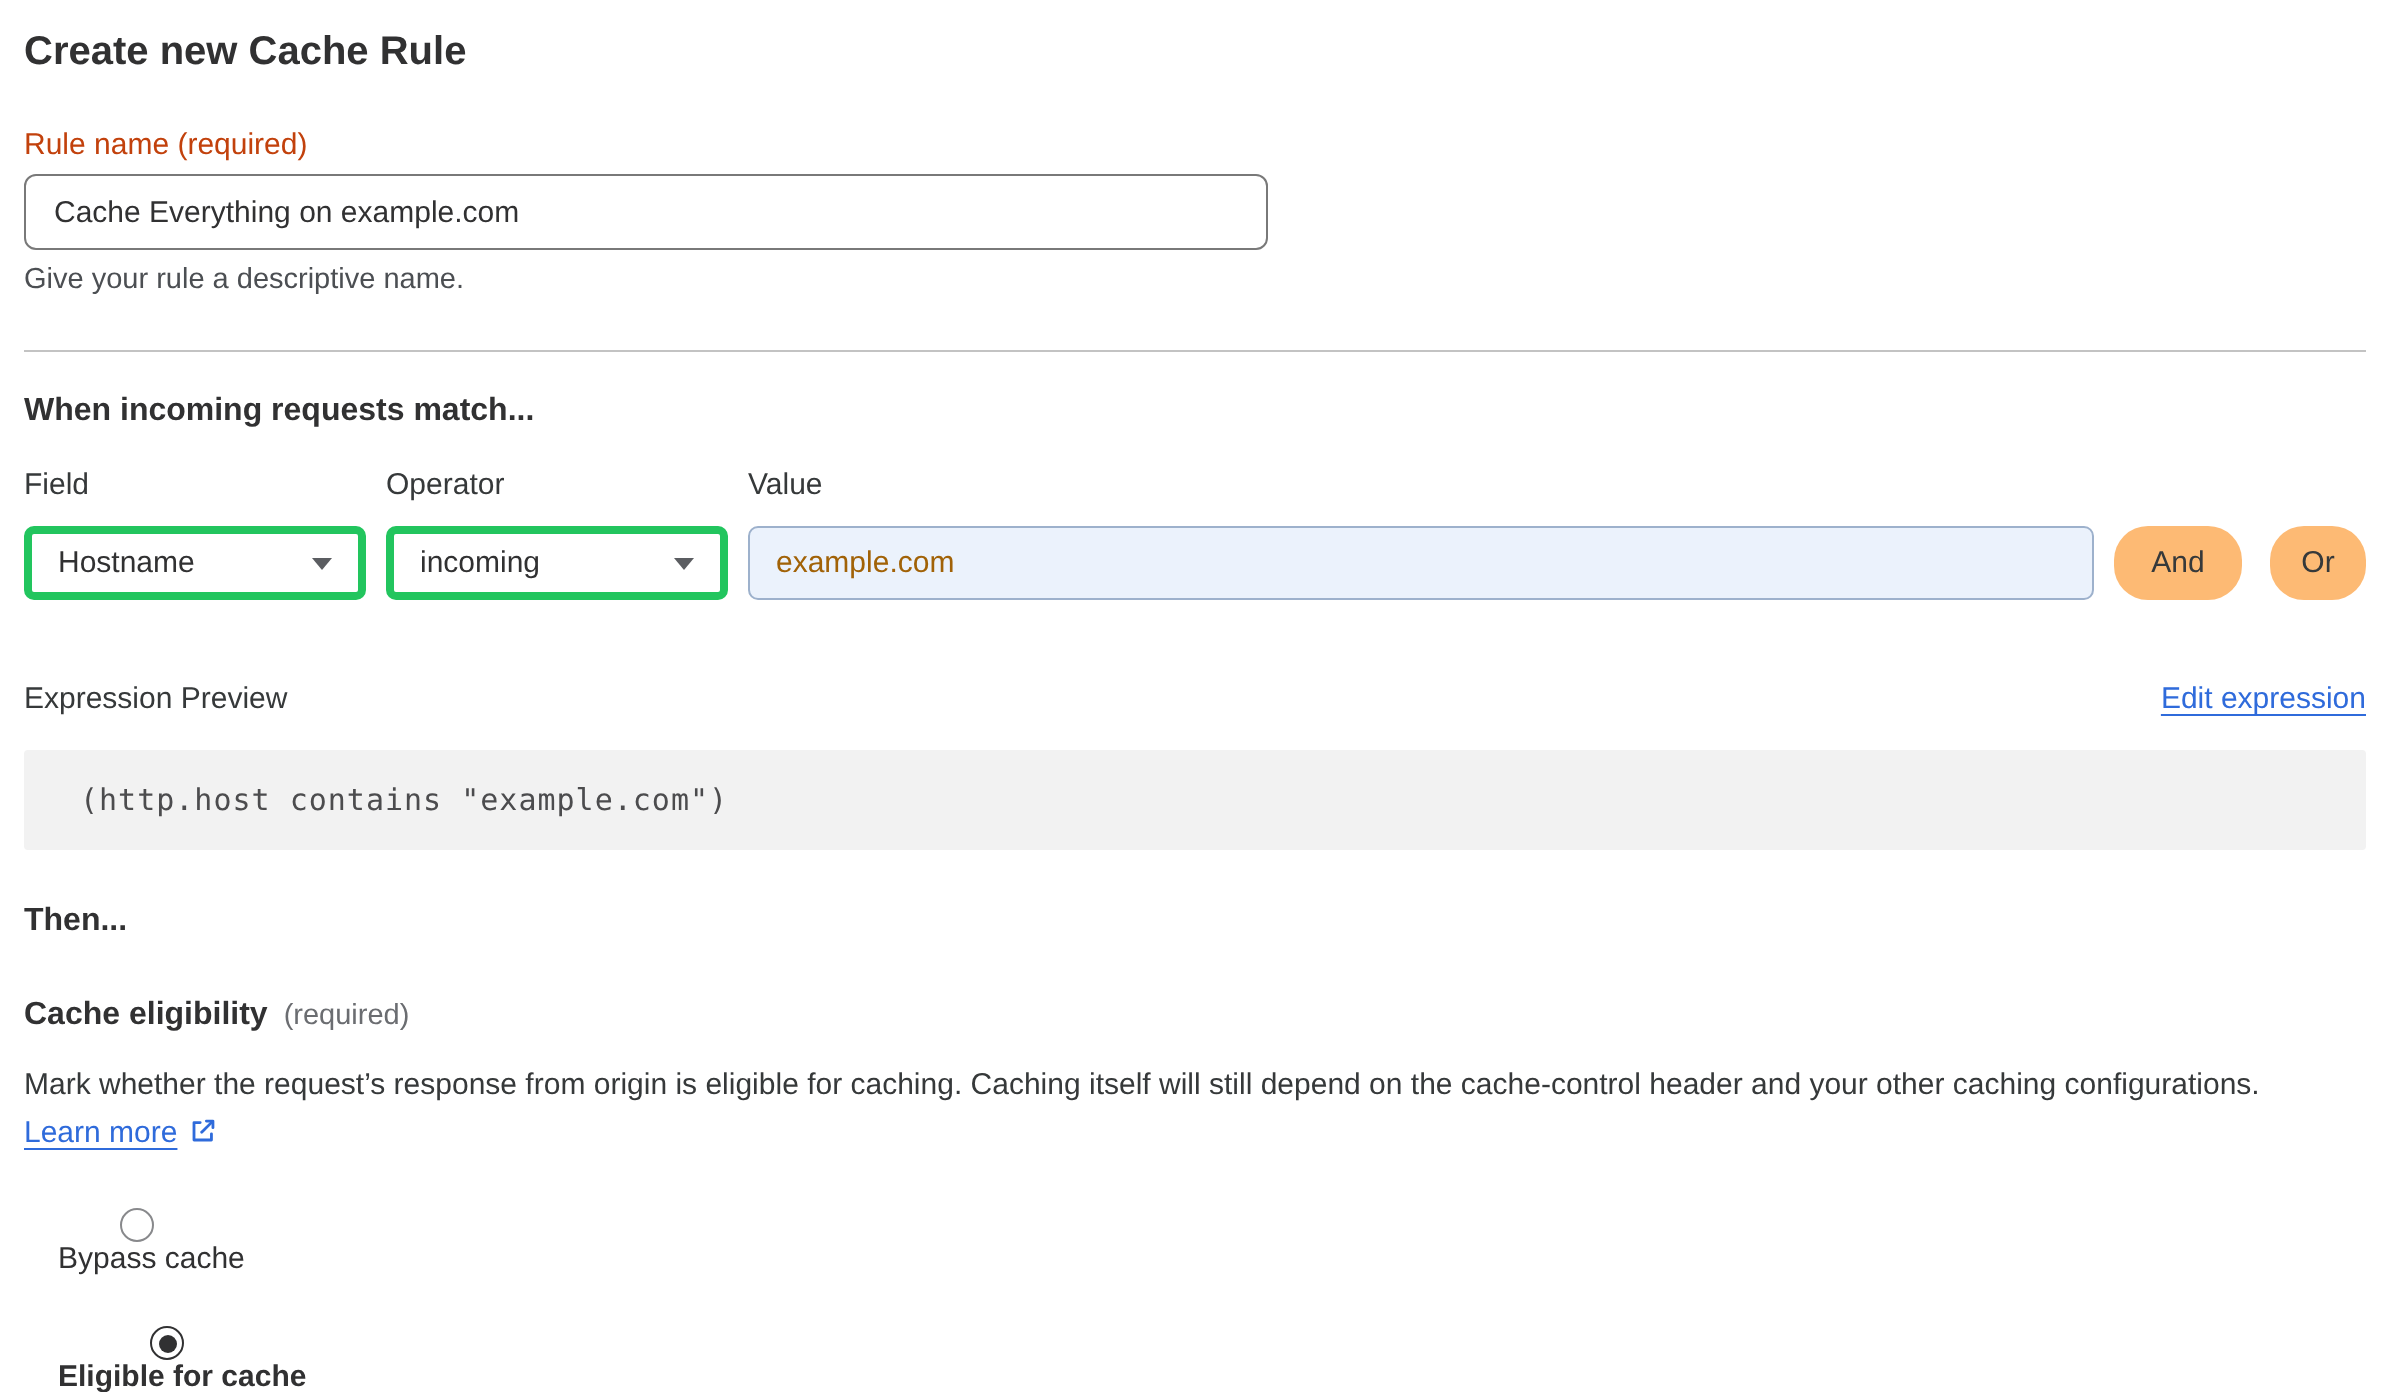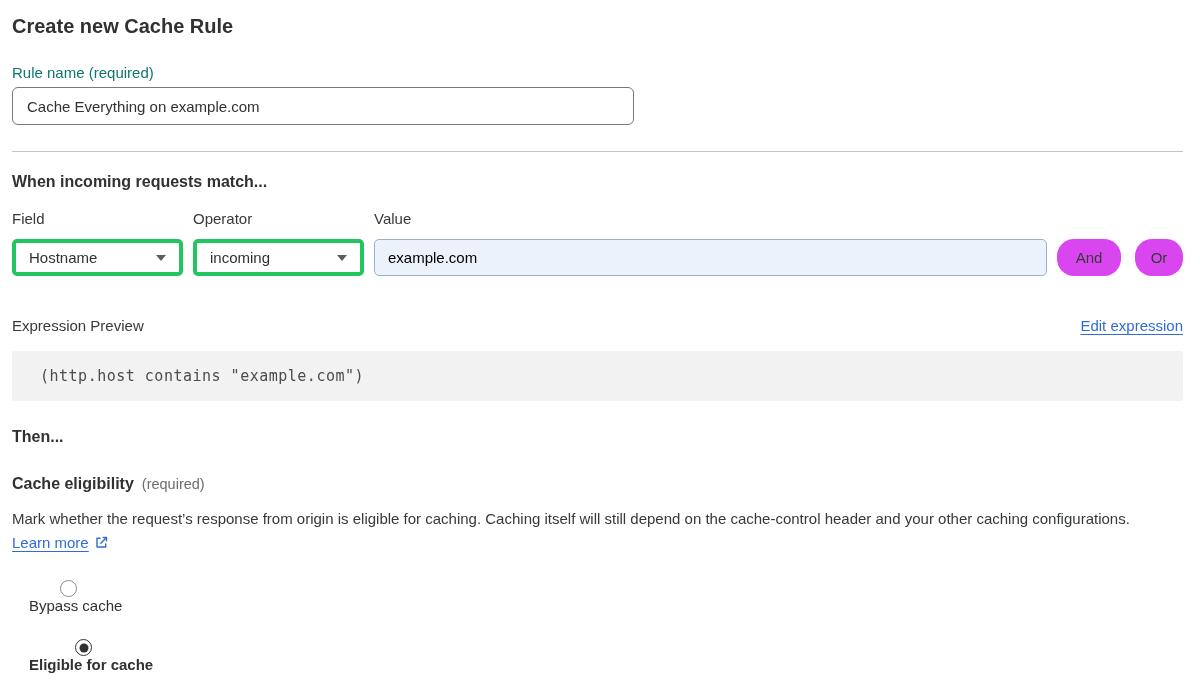--- a/index.html
+++ b/index.html
@@ -17,21 +17,21 @@
   }
   .h1 {
     font-size: 20px;
     font-weight: bold;
     line-height: 24px;
     color: #313132;
   }
   .field-label {
     font-size: 15px;
     line-height: 17px;
-    color: #0f766e;
+    color: #c2410c;
     margin-top: 26px;
   }
   .text-input {
     margin-top: 6px;
     width: 622px;
     height: 38px;
     border: 1px solid #797979;
     border-radius: 6px;
     padding: 0 14px;
     font-size: 15px;
@@ -95,35 +95,35 @@
   }
   .value-input {
     height: 37px;
     width: 100%;
     border: 1px solid #9db1cc;
     border-radius: 5px;
     background: #ebf2fc;
     padding: 0 13px;
     font-size: 15px;
     font-family: "Liberation Sans", sans-serif;
-    color: #000000;
+    color: #a16207;
     outline: none;
     display: block;
   }
   .value-help {
     margin-top: 7px;
     font-size: 14.5px;
     color: #4c4f53;
   }
   .logic-btn {
     height: 37px;
     margin-top: 29px; 
     border: none;
     border-radius: 17px;
-    background: #d946ef;
+    background: #fdba74;
     color: #36393a;
     font-size: 15px;
     font-family: "Liberation Sans", sans-serif;
     cursor: pointer;
   }
   .and-btn { width: 64px; margin-left: 10px; }
   .or-btn  { width: 48px; margin-left: 14px; }
   .expr-row {
     margin-top: 41px;
     display: flex;
@@ -219,20 +219,21 @@
 </style>
 </head>
 <body>
 
 <div class="page">
 
   <div class="h1">Create new Cache Rule</div>
 
   <div class="field-label">Rule name (required)</div>
   <input class="text-input" type="text" value="Cache Everything on example.com" style="">
+  <div class="help-text">Give your rule a descriptive name.</div>
 
   <hr class="divider">
 
   <div class="section-heading">When incoming requests match...</div>
 
   <div class="builder-row">
     <div class="builder-col col-field">
       <div class="col-label">Field</div>
       <div class="select-box">
         <span>Hostname</span>

